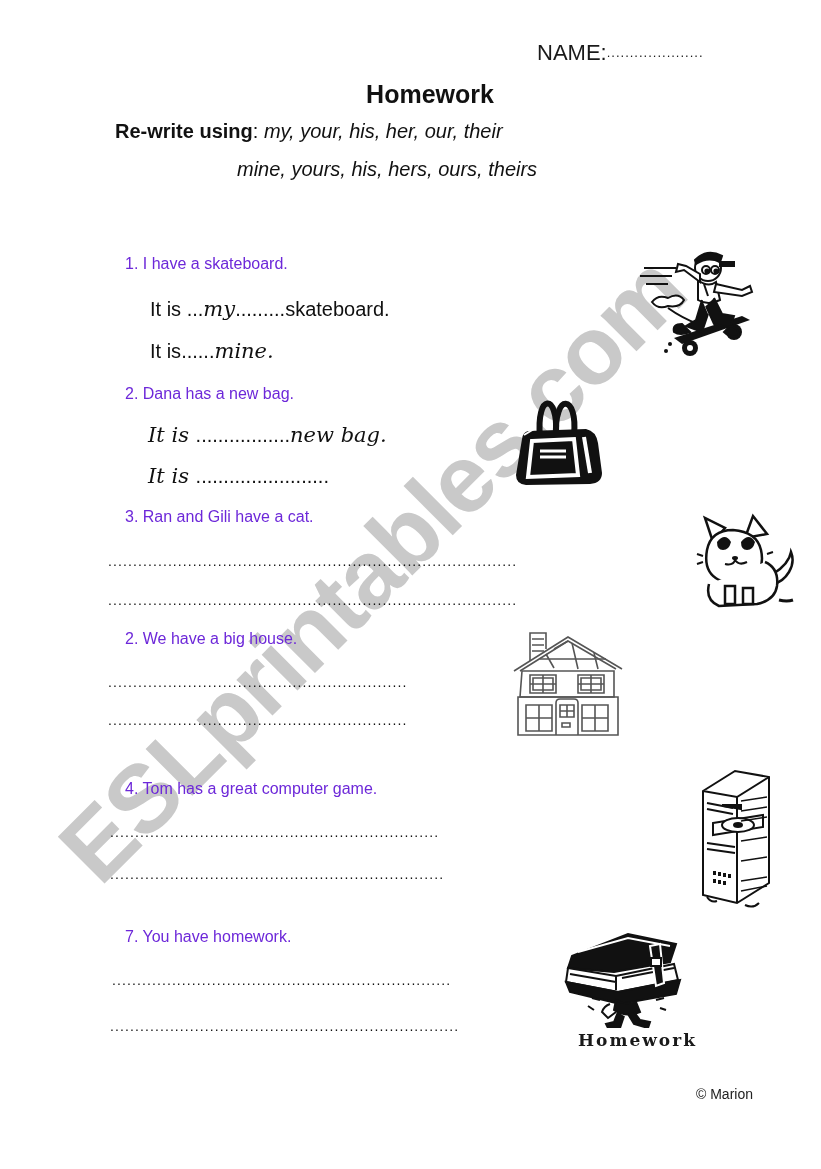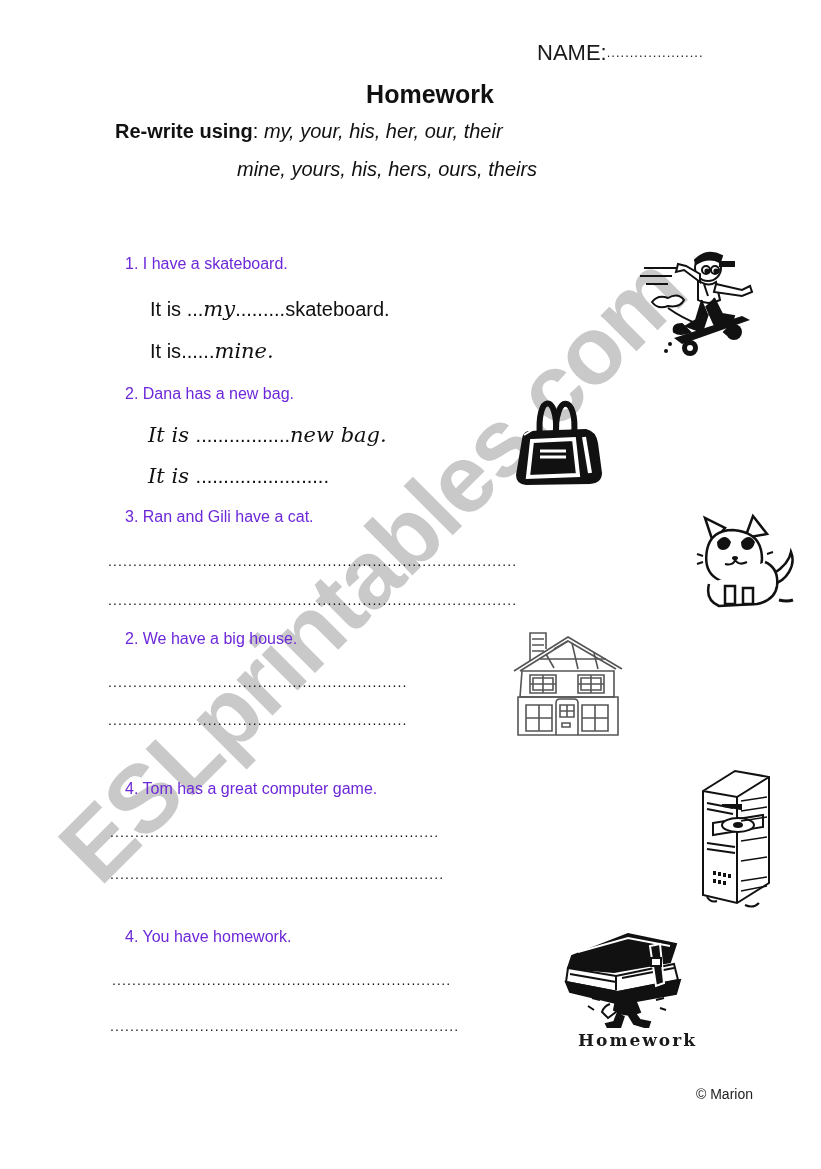--- a/index.html
+++ b/index.html
@@ -85,21 +85,21 @@
   <div class="abs dotline ex3l2">..........................................................................................</div>
 
   <div class="abs prompt ex4p">2. We have a big house.</div>
   <div class="abs dotline ex4l1">..........................................................................................</div>
   <div class="abs dotline ex4l2">..........................................................................................</div>
 
   <div class="abs prompt ex5p">4. Tom has a great computer game.</div>
   <div class="abs dotline ex5l1">..........................................................................................</div>
   <div class="abs dotline ex5l2">..........................................................................................</div>
 
-  <div class="abs prompt ex6p">4. You have homework.</div>
+  <div class="abs prompt ex6p">7. You have homework.</div>
   <div class="abs dotline ex6l1">..........................................................................................</div>
   <div class="abs dotline ex6l2">..........................................................................................</div>
 
   <div class="img skate">
     <svg width="125" height="120" viewBox="0 0 125 120">
       <g stroke="#111" fill="none" stroke-width="2">
         <path d="M6 28 H38 M2 36 H34 M8 44 H30"></path>
         <path d="M14 62 q6 -8 16 -4 q10 -6 16 2 q-4 8 -16 6 q-10 4 -16 -4 z" fill="#fff"></path>
         <path d="M30 68 q14 10 30 16"></path>
       </g>

